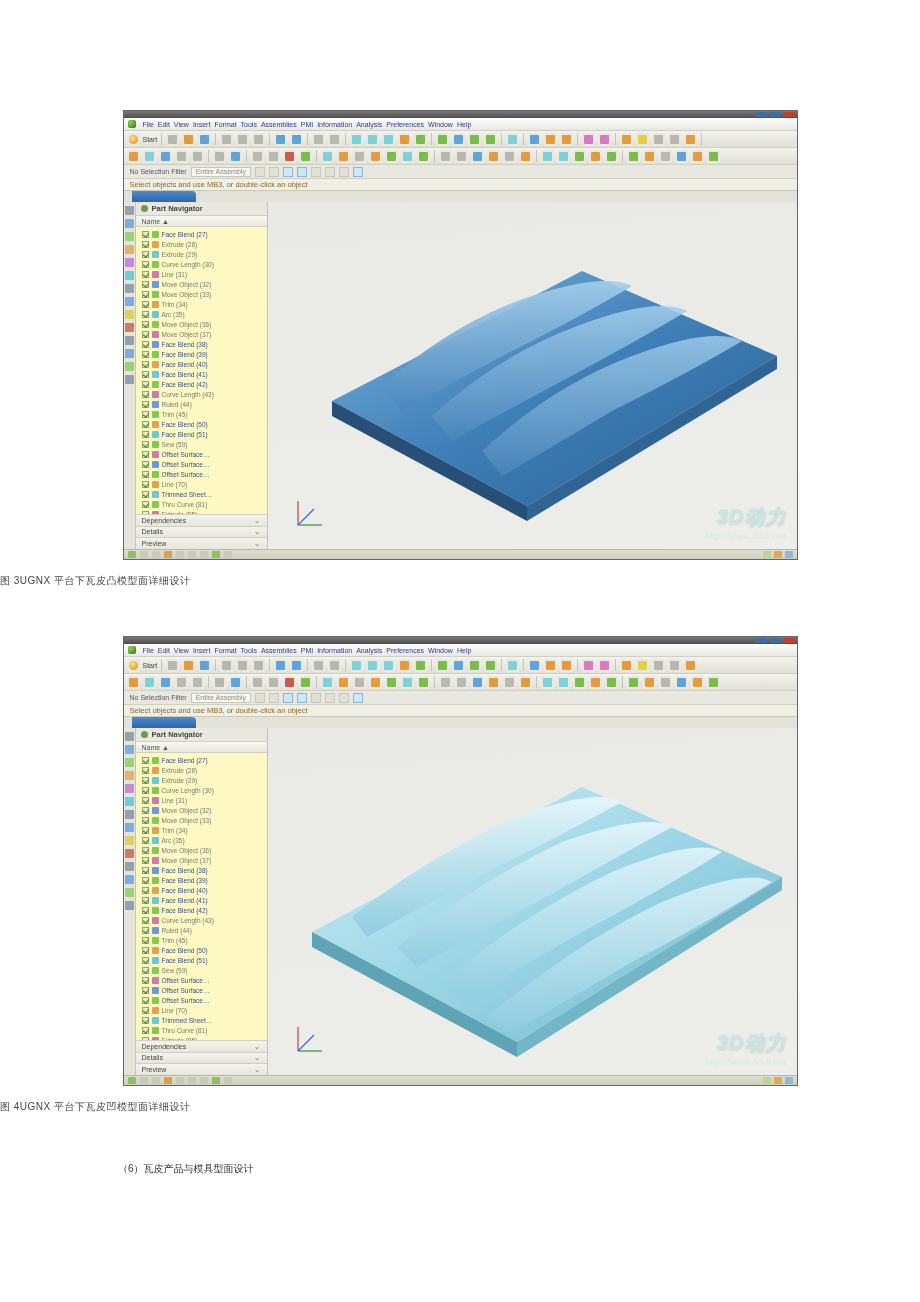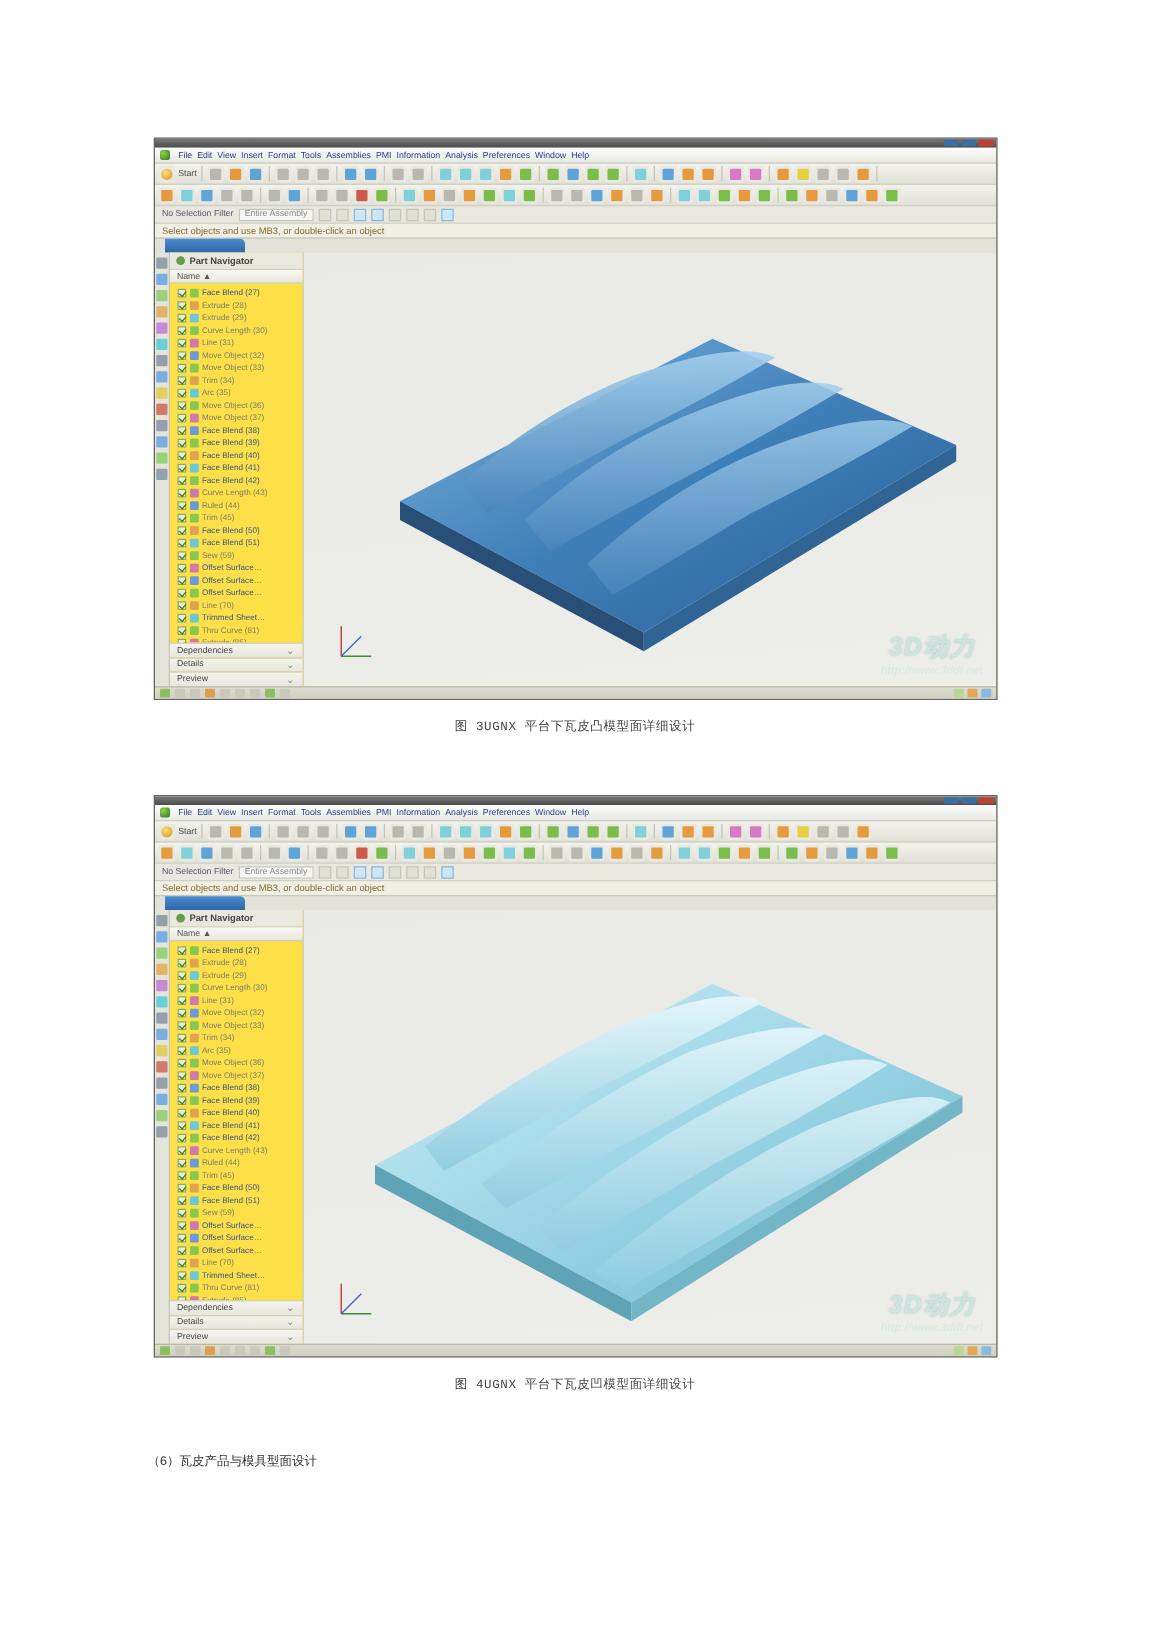--- a/index.html
+++ b/index.html
@@ -19,26 +19,24 @@
       padding-bottom: 40px;
     }
 
     .article-figure {
       display: block;
       margin: 0 auto 6px auto;
       width: 675px;
     }
 
     .figure-caption {
-      text-align: center;
       font-size: 10px;
       color: #444;
       margin: 14px 0 48px 0;
       letter-spacing: 0.5px;
-      font-family: Liberation Mono, monospace;
     }
 
     .body-text {
       font-size: 10px;
       color: #333;
       margin: 12px 0 0 118px;
     }
 
     
 
@@ -232,22 +230,22 @@
     .dock-ico.b1 { background: #7aaee0; }
     .dock-ico.b2 { background: #9ad27a; }
     .dock-ico.b3 { background: #e2b46a; }
     .dock-ico.b4 { background: #c88ad4; }
     .dock-ico.b5 { background: #96a0ac; }
     .dock-ico.b6 { background: #e0d060; }
     .dock-ico.b7 { background: #6ad0d8; }
     .dock-ico.b8 { background: #d07a6a; }
 
     .part-nav {
-      width: 107px;
-      background: #fde047;
+      width: 132px;
+      background: #fef9c3;
       border-right: 1px solid #c4c4b8;
       display: flex;
       flex-direction: column;
     }
     .pn-title {
       height: 14px;
       background: #e8e8df;
       border-bottom: 1px solid #cfcfc4;
       display: flex;
       align-items: center;
@@ -362,21 +360,21 @@
     .triad {
       position: absolute;
       left: 20px;
       bottom: 14px;
     }
 
     .watermark {
       position: absolute;
       right: 10px;
       bottom: 8px;
-      text-align: center;
+      text-align: right;
     }
     .wm-logo {
       font-size: 20px;
       font-weight: bold;
       color: #cfe4e0;
       letter-spacing: 1px;
       font-style: italic;
       text-shadow: 0 0 2px #9fc7bd;
     }
     .wm-url {

